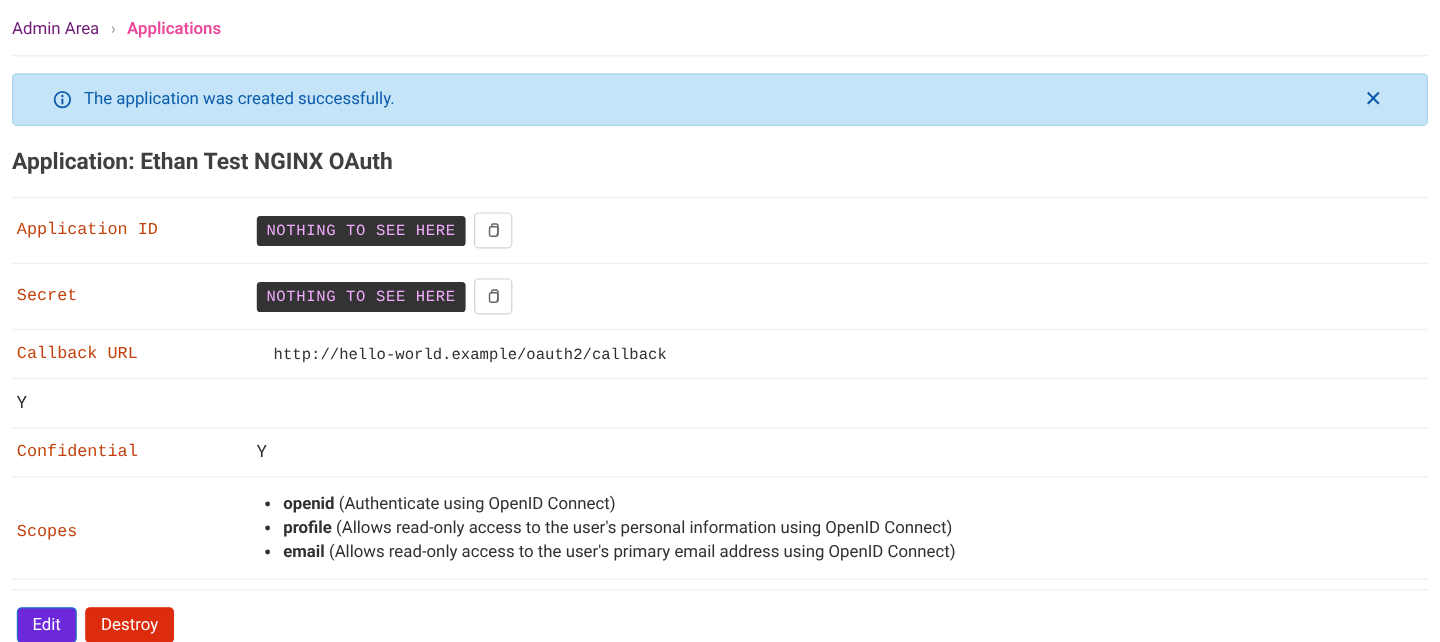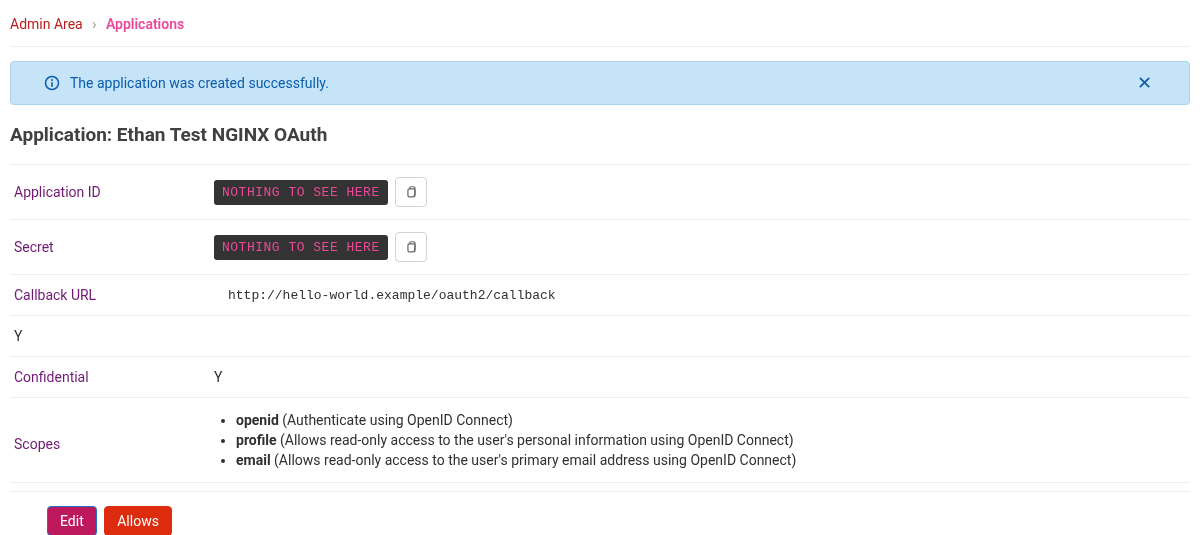--- a/index.html
+++ b/index.html
@@ -11,21 +11,21 @@
       padding: 10px;
       width: 1200px;
     }
     .breadcrumb {
       padding: 6px 0 14px 0;
       border-bottom: 1px solid #eee;
       margin-bottom: 14px;
       font-size: 14px;
     }
     .breadcrumb a {
-      color: #b91c1c;
+      color: #701a75;
       text-decoration: none;
     }
     .breadcrumb .sep {
       color: #999;
       padding: 0 6px;
     }
     .breadcrumb .current {
       font-weight: 600;
       color: #ec4899;
     }
@@ -64,31 +64,32 @@
     .row {
       display: flex;
       align-items: center;
       padding: 12px 4px;
       border-bottom: 1px solid #eee;
     }
     .row.tall { align-items: flex-start; }
     .row .label {
       width: 200px;
       flex-shrink: 0;
-      color: #701a75;
+      color: #c2410c;
+      font-family: Liberation Mono, monospace;
     }
     .row.tall .label { padding-top: 26px; }
     .row .value {
       flex: 1;
       color: #303030;
     }
     .masked {
       display: inline-block;
       background: #333;
-      color: #ec4899;
+      color: #f0abfc;
       font-family: "SFMono-Regular", Consolas, "Liberation Mono", Menlo, monospace;
       font-size: 13px;
       padding: 5px 8px;
       border-radius: 3px;
       letter-spacing: 0.5px;
       vertical-align: middle;
     }
     .copy-btn {
       display: inline-flex;
       align-items: center;
@@ -118,21 +119,21 @@
     }
     .btn {
       display: inline-block;
       padding: 6px 12px;
       border-radius: 4px;
       font-size: 14px;
       cursor: pointer;
       border: 1px solid transparent;
       color: #fff;
     }
-    .btn-primary { background: #be185d; border-color: #1f75cb; margin-left: 33px; }
+    .btn-primary { background: #6d28d9; border-color: #1f75cb; }
     .btn-danger  { background: #dd2b0e; border-color: #dd2b0e; margin-left: 4px; }
   </style>
 </head>
 <body>
 
 <div class="breadcrumb">
   <a href="#">Admin Area</a>
   <span class="sep">›</span>
   <span class="current">Applications</span>
 </div>
@@ -210,14 +211,14 @@
           <span>(Allows read-only access to the user's primary email address using OpenID Connect)</span>
         </li>
       </ul>
     </div>
   </div>
 
 </div>
 
 <div class="footer-actions">
   <span class="btn btn-primary">Edit</span>
-  <span class="btn btn-danger">Allows</span>
+  <span class="btn btn-danger">Destroy</span>
 </div>
 
 </body></html>

